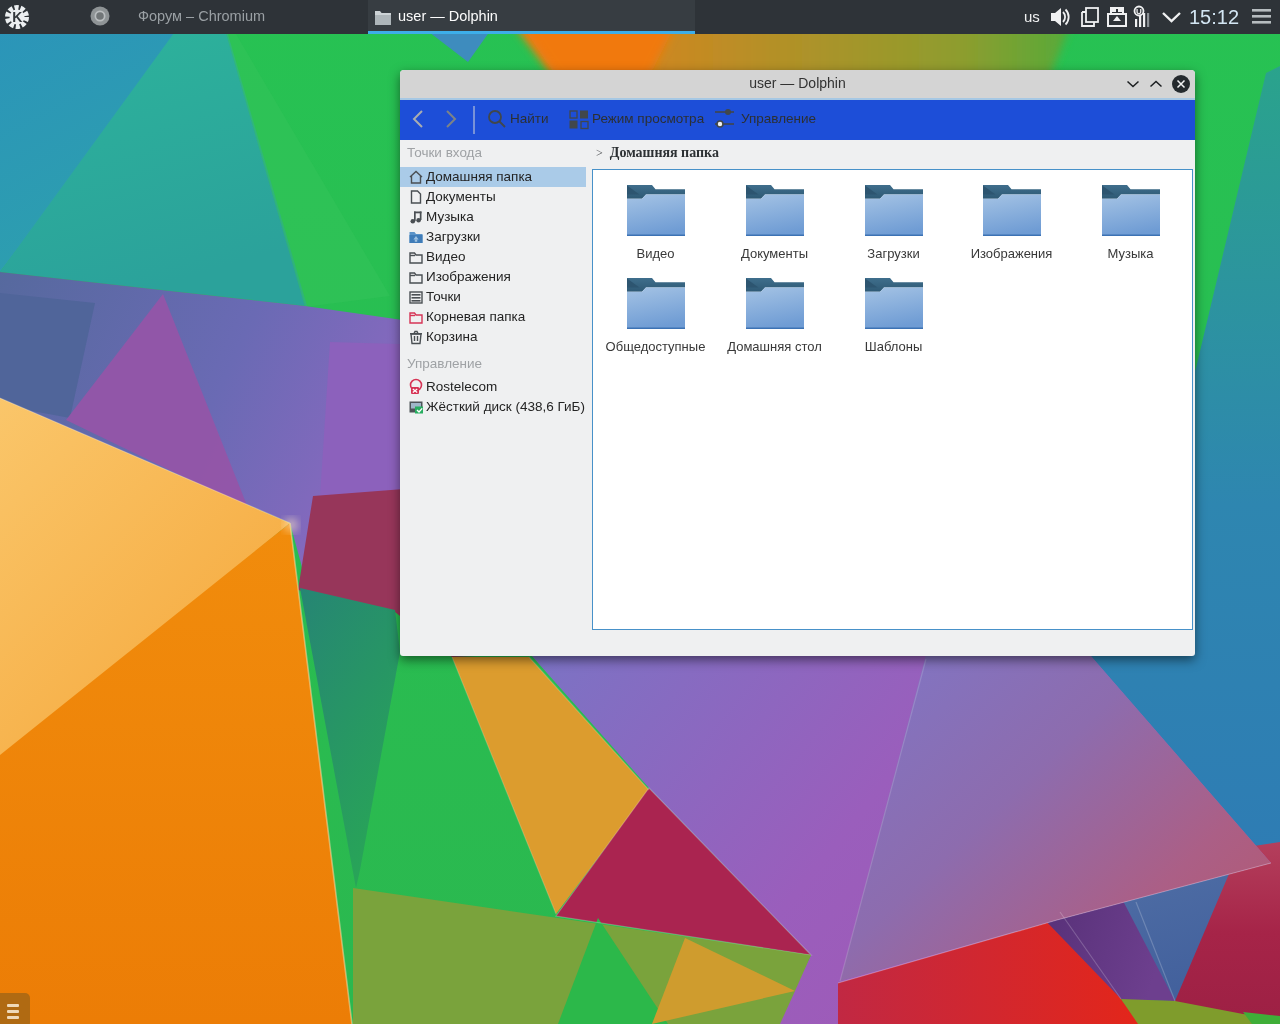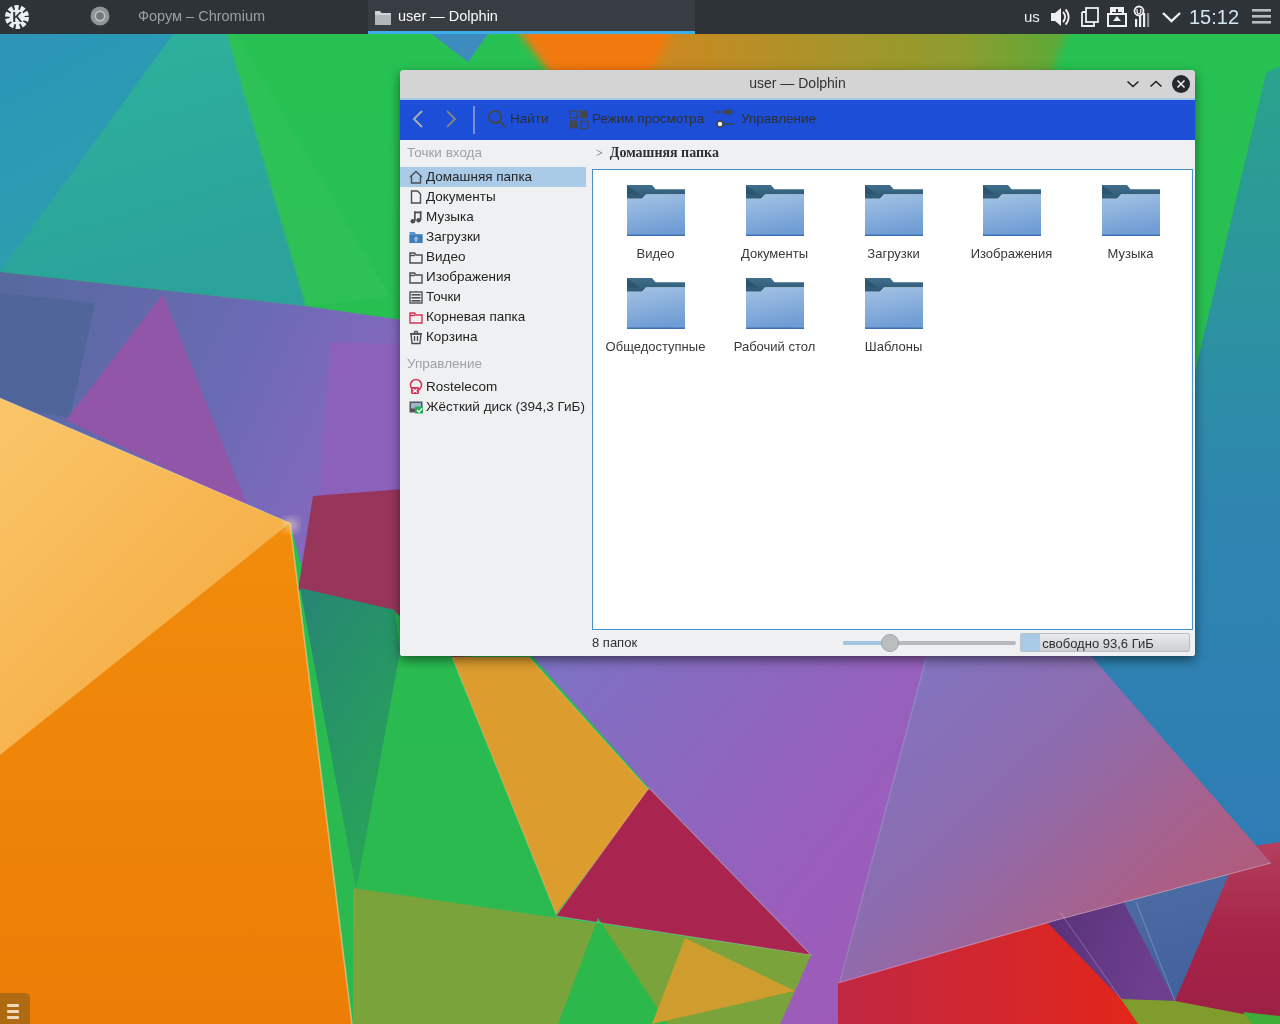--- a/index.html
+++ b/index.html
@@ -278,21 +278,21 @@
     <div class="srow" style="top:49px">Документы</div>
     <div class="srow" style="top:69px">Музыка</div>
     <div class="srow" style="top:89px">Загрузки</div>
     <div class="srow" style="top:109px">Видео</div>
     <div class="srow" style="top:129px">Изображения</div>
     <div class="srow" style="top:149px">Точки</div>
     <div class="srow" style="top:169px">Корневая папка</div>
     <div class="srow" style="top:189px">Корзина</div>
     <div class="shead" style="top:216px">Управление</div>
     <div class="srow" style="top:239px">Rostelecom</div>
-    <div class="srow" style="top:259px">Жёсткий диск (394,3 ГиБ)</div>
+    <div class="srow" style="top:259px">Жёсткий диск (438,6 ГиБ)</div>
     <svg style="position:absolute;left:8px;top:29px" width="16" height="248" viewBox="0 0 16 248">
 
       <g fill="none" stroke="#4a4f53" stroke-width="1.4">
         <path d="M2,8 L8,2.5 L14,8 M3.5,7 V14 H12.5 V7"></path>
       </g>
 
       <g transform="translate(0,20)" fill="none" stroke="#4a4f53" stroke-width="1.4">
         <path d="M3.5,2 h6 l3,3 v9 h-9 z"></path>
       </g>
 
@@ -380,36 +380,22 @@
       <use href="#folder" x="33" y="108" width="60" height="53"></use>
       <use href="#folder" x="152" y="108" width="60" height="53"></use>
       <use href="#folder" x="271" y="108" width="60" height="53"></use>
     </svg>
     <div class="flabel" style="left:4px;top:76px">Видео</div>
     <div class="flabel" style="left:123px;top:76px">Документы</div>
     <div class="flabel" style="left:242px;top:76px">Загрузки</div>
     <div class="flabel" style="left:360px;top:76px">Изображения</div>
     <div class="flabel" style="left:479px;top:76px">Музыка</div>
     <div class="flabel" style="left:4px;top:169px">Общедоступные</div>
-    <div class="flabel" style="left:123px;top:169px">Рабочий стол</div>
+    <div class="flabel" style="left:123px;top:169px">Домашняя стол</div>
     <div class="flabel" style="left:242px;top:169px">Шаблоны</div>
-  </div>
-  <div id="statusbar">
-    <div style="position:absolute;left:192px;top:5px">8 папок</div>
-
-    <svg style="position:absolute;left:443px;top:0" width="180" height="26" viewBox="0 0 180 26">
-      <line x1="2" y1="13" x2="171" y2="13" stroke="#b6babd" stroke-width="4" stroke-linecap="round"></line>
-      <line x1="2" y1="13" x2="47" y2="13" stroke="#a2c6e2" stroke-width="4" stroke-linecap="round"></line>
-      <circle cx="47" cy="13" r="8.5" fill="#babebf" stroke="#9da2a4" stroke-width="1"></circle>
-    </svg>
-
-    <div style="position:absolute;left:620px;top:3px;width:170px;height:19px;background:linear-gradient(#e8eaeb,#cdd0d2);border:1px solid #bcc0c2;box-sizing:border-box;border-radius:2px;overflow:hidden">
-      <div style="position:absolute;left:0;top:0;width:19px;height:17px;background:#a8cae6"></div>
-      <div style="position:absolute;left:0;right:14px;top:2px;font-size:13px;color:#2c3033;text-align:center">свободно 93,6 ГиБ</div>
-    </div>
   </div>
 </div>
 
 <div id="toolbox">
   <div class="l" style="top:11px"></div>
   <div class="l" style="top:17px"></div>
   <div class="l" style="top:23px"></div>
 </div>
 </div>
 

